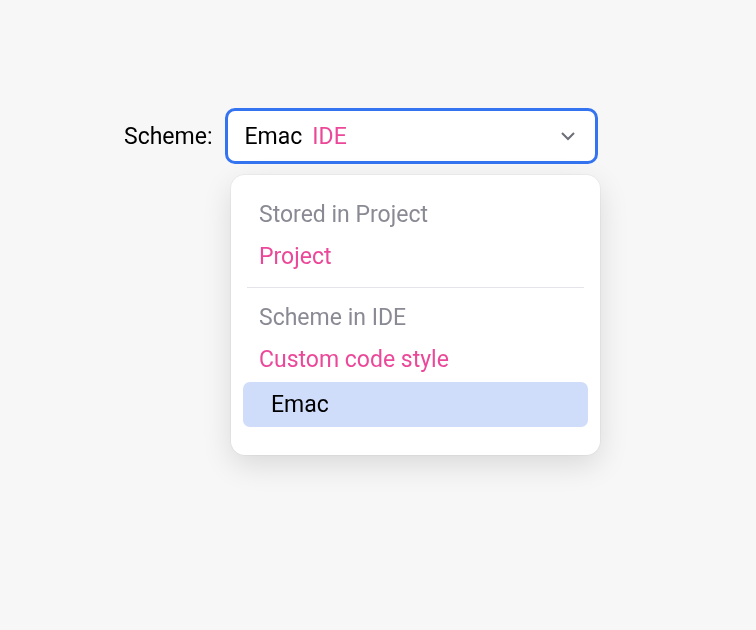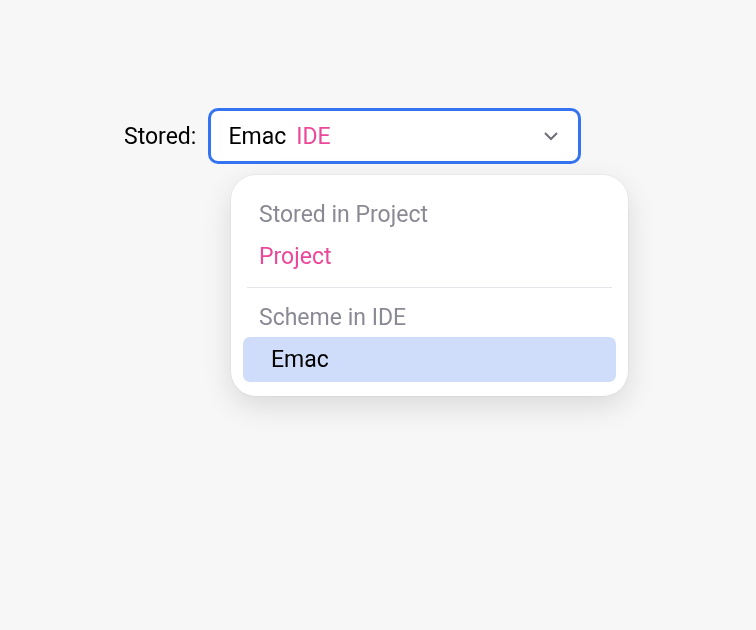--- a/index.html
+++ b/index.html
@@ -60,26 +60,26 @@
     }
     .chevron svg {
       stroke: #6e6e78;
       stroke-width: 2;
       fill: none;
     }
     .dropdown-panel {
       position: absolute;
       top: 175px;
       left: 231px;
-      width: 397px;
+      width: 369px;
       background: #fff;
-      border-radius: 25px;
+      border-radius: 14px;
       box-shadow: 0 10px 30px rgba(0,0,0,0.12), 0 0 0 1px rgba(0,0,0,0.03);
       padding-top: 18px;
-      padding-bottom: 14px;
+      padding-bottom: 28px;
     }
     .group-header {
       font-size: 23px;
       color: #8a8a94;
       padding: 8px 28px 6px;
     }
     .option {
       font-size: 23px;
       color: #000;
       padding: 9px 28px;
@@ -98,35 +98,36 @@
     .separator {
       height: 1px;
       background: #e4e4ea;
       margin: 8px 16px 8px;
     }
   </style>
 </head>
 <body>
 
 <div class="form-row">
-  <span class="label">Stored:</span>
+  <span class="label">Scheme:</span>
   <div class="combobox">
     <span class="combobox-value">Emac</span>
     <span class="combobox-hint">IDE</span>
     <span class="chevron">
       <svg width="16" height="10" viewBox="0 0 16 10">
         <polyline points="2,2 8,8 14,2"></polyline>
       </svg>
     </span>
   </div>
 </div>
 
 <div class="dropdown-panel">
   <div>
     <div class="group-header">Stored in Project</div>
     <div class="option-plain">Project</div>
   </div>
   <div class="separator"></div>
   <div>
     <div class="group-header">Scheme in IDE</div>
+    <div class="option-plain">Custom code style</div>
     <div class="option highlighted">Emac</div>
   </div>
 </div>
 
 </body></html>

